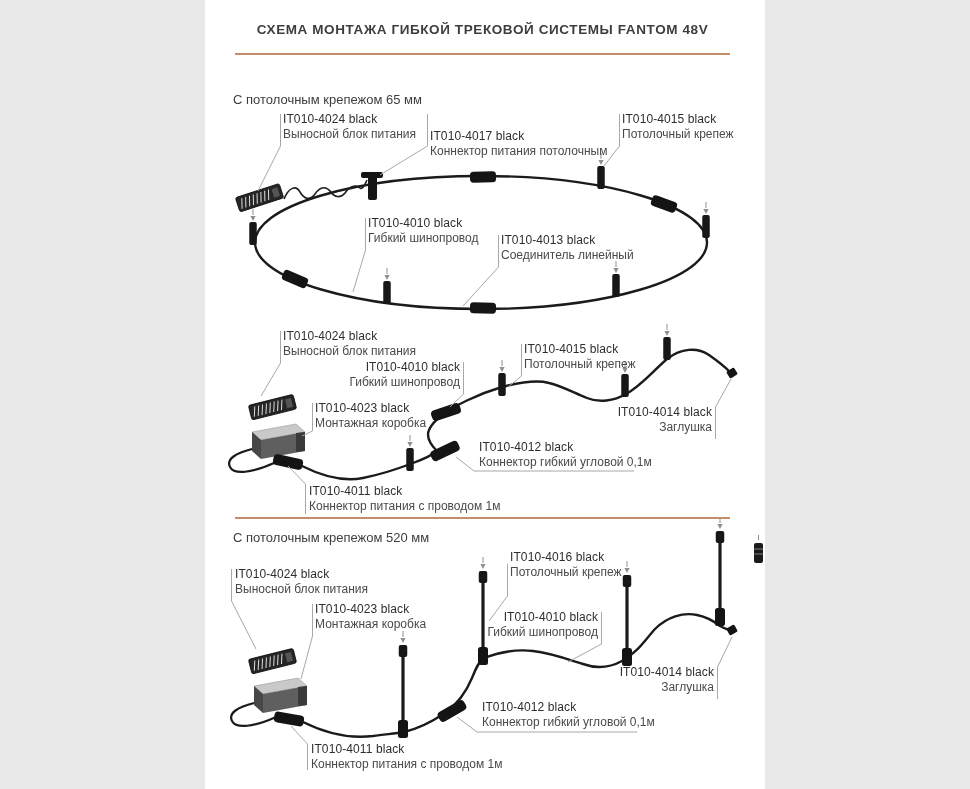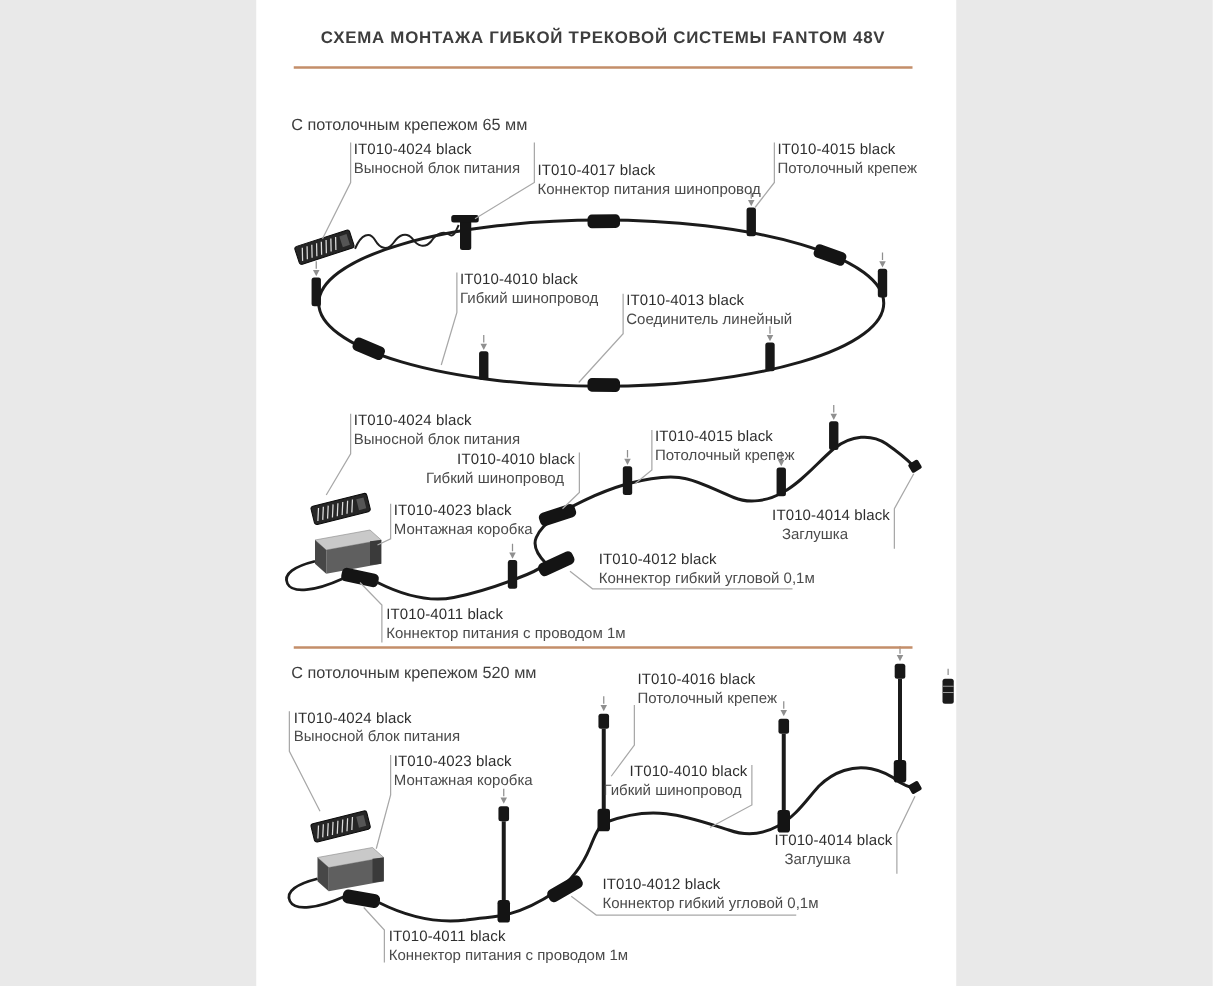--- a/index.html
+++ b/index.html
@@ -9,21 +9,21 @@
   .title{position:absolute;left:235px;top:22px;width:495px;text-align:center;font-size:13.5px;
          font-weight:bold;letter-spacing:.6px;color:var(--text,#3e3e3e);}
   .rule{position:absolute;height:2px;background:var(--accent,#c48e6a);}
   .rule1{left:235px;top:53px;width:495px;}
   .rule2{left:235px;top:517px;width:495px;}
   .heading{position:absolute;font-size:13px;color:var(--text,#3d3d3d);}
   .h65{left:233px;top:64px;margin-top:28px;}
   .h350{left:233px;top:530px;}
   .lbl{position:absolute;font-size:12px;line-height:14.5px;white-space:nowrap;color:var(--label-desc,#4a4a4a);}
   .lbl .part{display:block;font-weight:normal;color:var(--label-part,#2e2e2e);letter-spacing:.1px;}
-  .lbl .desc{display:block;text-align:center;}
+  .lbl .desc{display:block;}
   .lbl.r{text-align:right;}
 </style>
 </head>
 <body>
 
 <div class="stage">
   <div class="panel"></div>
 
   <svg class="art" width="970" height="789" viewBox="0 0 970 789">
     <defs>
@@ -150,21 +150,21 @@
   <div class="heading h65">С потолочным крепежом 65 мм</div>
   <div class="rule rule2"></div>
   <div class="heading h350">С потолочным крепежом 520 мм</div>
 
   <div class="lbl" style="left:283px;top:112px">
     <span class="part">IT010-4024 black</span>
     <span class="desc">Выносной блок питания</span>
   </div>
   <div class="lbl" style="left:430px;top:129px">
     <span class="part">IT010-4017 black</span>
-    <span class="desc">Коннектор питания шинопровод</span>
+    <span class="desc">Коннектор питания потолочным</span>
   </div>
   <div class="lbl" style="left:622px;top:112px">
     <span class="part">IT010-4015 black</span>
     <span class="desc">Потолочный крепеж</span>
   </div>
   <div class="lbl" style="left:368px;top:216px">
     <span class="part">IT010-4010 black</span>
     <span class="desc">Гибкий шинопровод</span>
   </div>
   <div class="lbl" style="left:501px;top:233px">
@@ -202,21 +202,21 @@
   </div>
 
   <div class="lbl" style="left:235px;top:567px">
     <span class="part">IT010-4024 black</span>
     <span class="desc">Выносной блок питания</span>
   </div>
   <div class="lbl" style="left:315px;top:602px">
     <span class="part">IT010-4023 black</span>
     <span class="desc">Монтажная коробка</span>
   </div>
-  <div class="lbl" style="left:510px;top:536px">
+  <div class="lbl" style="left:510px;top:550px">
     <span class="part">IT010-4016 black</span>
     <span class="desc">Потолочный крепеж</span>
   </div>
   <div class="lbl r" style="left:478px;top:610px;width:120px">
     <span class="part">IT010-4010 black</span>
     <span class="desc">Гибкий шинопровод</span>
   </div>
   <div class="lbl r" style="left:594px;top:665px;width:120px">
     <span class="part">IT010-4014 black</span>
     <span class="desc">Заглушка</span>

